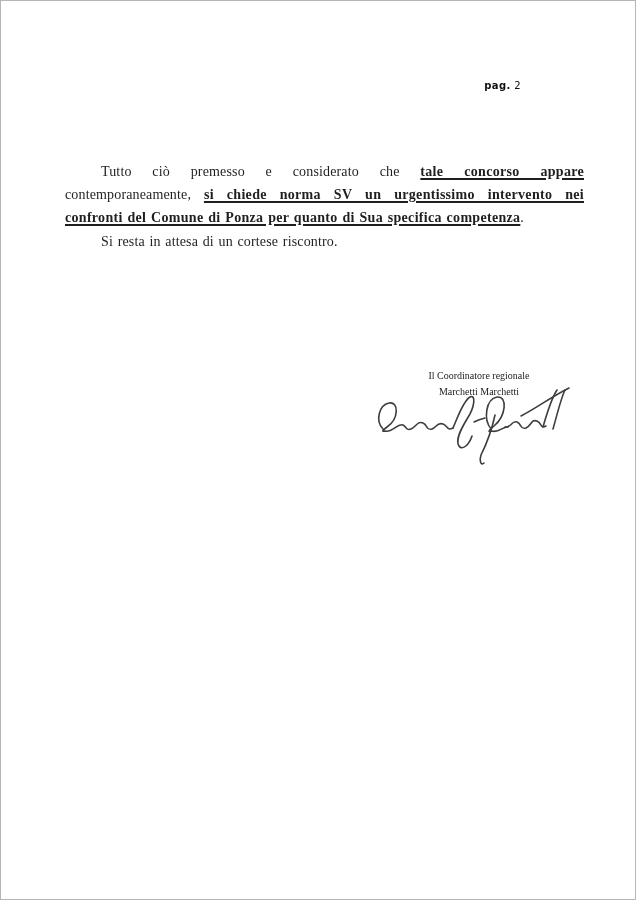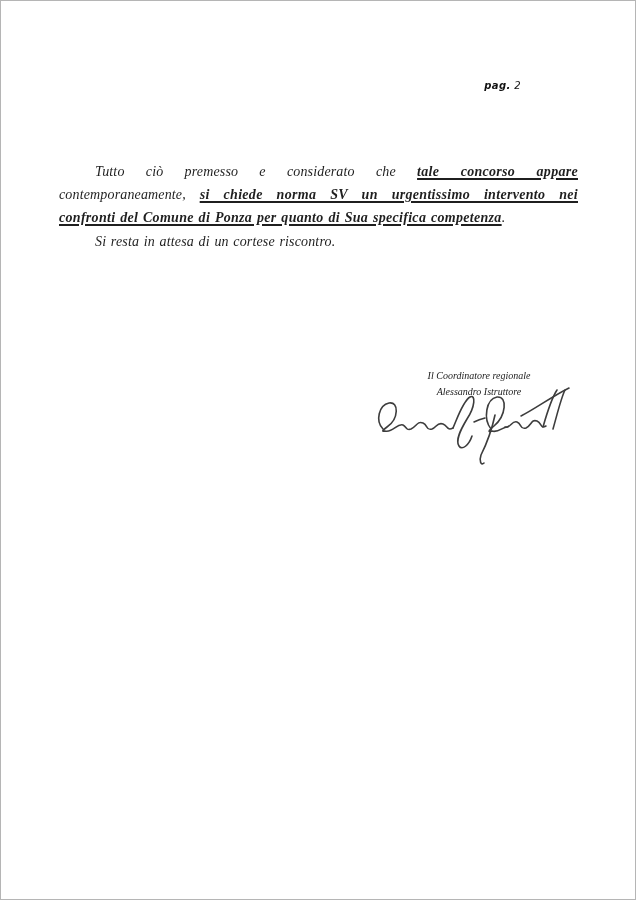--- a/index.html
+++ b/index.html
@@ -6,36 +6,35 @@
   .page {
     position: relative;
     width: 636px;
     height: 900px;
     background: #ffffff;
     border: 1px solid #b5b5b5;
     box-sizing: border-box;
     overflow: hidden;
     font-family: "Liberation Serif", "DejaVu Serif", serif;
     color: #1f1f1f;
-    font-style: italic;
   }
   .page-number {
     position: absolute;
     top: 79px;
     right: 114px;
     font-family: "DejaVu Sans", "Liberation Sans", sans-serif;
     font-size: 10px;
     letter-spacing: 0.4px;
     color: #111;
     white-space: pre;
   }
   .page-number .pn-bold { font-weight: bold; }
   .letter-body {
     position: absolute;
-    left: 58px;
+    left: 64px;
     top: 159px;
     width: 519px;
     font-size: 14px;
     line-height: 23.2px;
     letter-spacing: 0.15px;
     word-spacing: 1px;
   }
   .line { white-space: nowrap; }
   .line.justify {
     text-align: justify;
@@ -85,21 +84,21 @@
 
   <div class="letter-body">
     <div class="line justify indent"><span>Tutto ciò premesso e considerato che </span><span class="em">tale concorso appare</span></div>
     <div class="line justify"><span>contemporaneamente, </span><span class="em">si chiede norma SV un urgentissimo intervento nei</span></div>
     <div class="line"><span class="em">confronti del Comune di Ponza per quanto di Sua specifica competenza</span><span>.</span></div>
     <div class="line indent"><span>Si resta in attesa di un cortese riscontro.</span></div>
   </div>
 
   <div class="signature-block">
     <div>Il Coordinatore regionale</div>
-    <div>Alessandro Istruttore</div>
+    <div>Marchetti Marchetti</div>
   </div>
 
   <svg class="signature-svg" viewBox="0 0 198 84" aria-hidden="true">
     <path d="M10,44 C2,36 6,20 16,18 C26,16 26,34 14,42 C10,45 8,47 12,46 C20,48 24,38 30,40 C34,42 33,46 38,44 C44,41 44,36 50,38 C55,40 53,46 59,44 C64,42 64,37 70,39 C75,41 74,46 80,43"></path>
     <path d="M80,43 C84,34 90,16 97,12 C103,9 102,22 94,34 C88,44 82,55 86,61 C89,66 96,60 99,51"></path>
     <path d="M101,37 C105,35 108,34 112,33"></path>
     <path d="M118,44 C110,34 113,14 124,12 C135,11 133,31 121,41 C116,45 114,48 119,46 C125,48 130,42 134,42"></path>
     <path d="M122,30 C119,44 114,58 108,70 C106,76 108,81 111,78"></path>
     <path d="M132,42 C137,44 139,35 144,37 C149,39 147,45 153,43 C159,40 158,34 164,36 C169,38 167,44 173,41"></path>
     <path d="M170,42 C174,28 178,14 184,5"></path>

